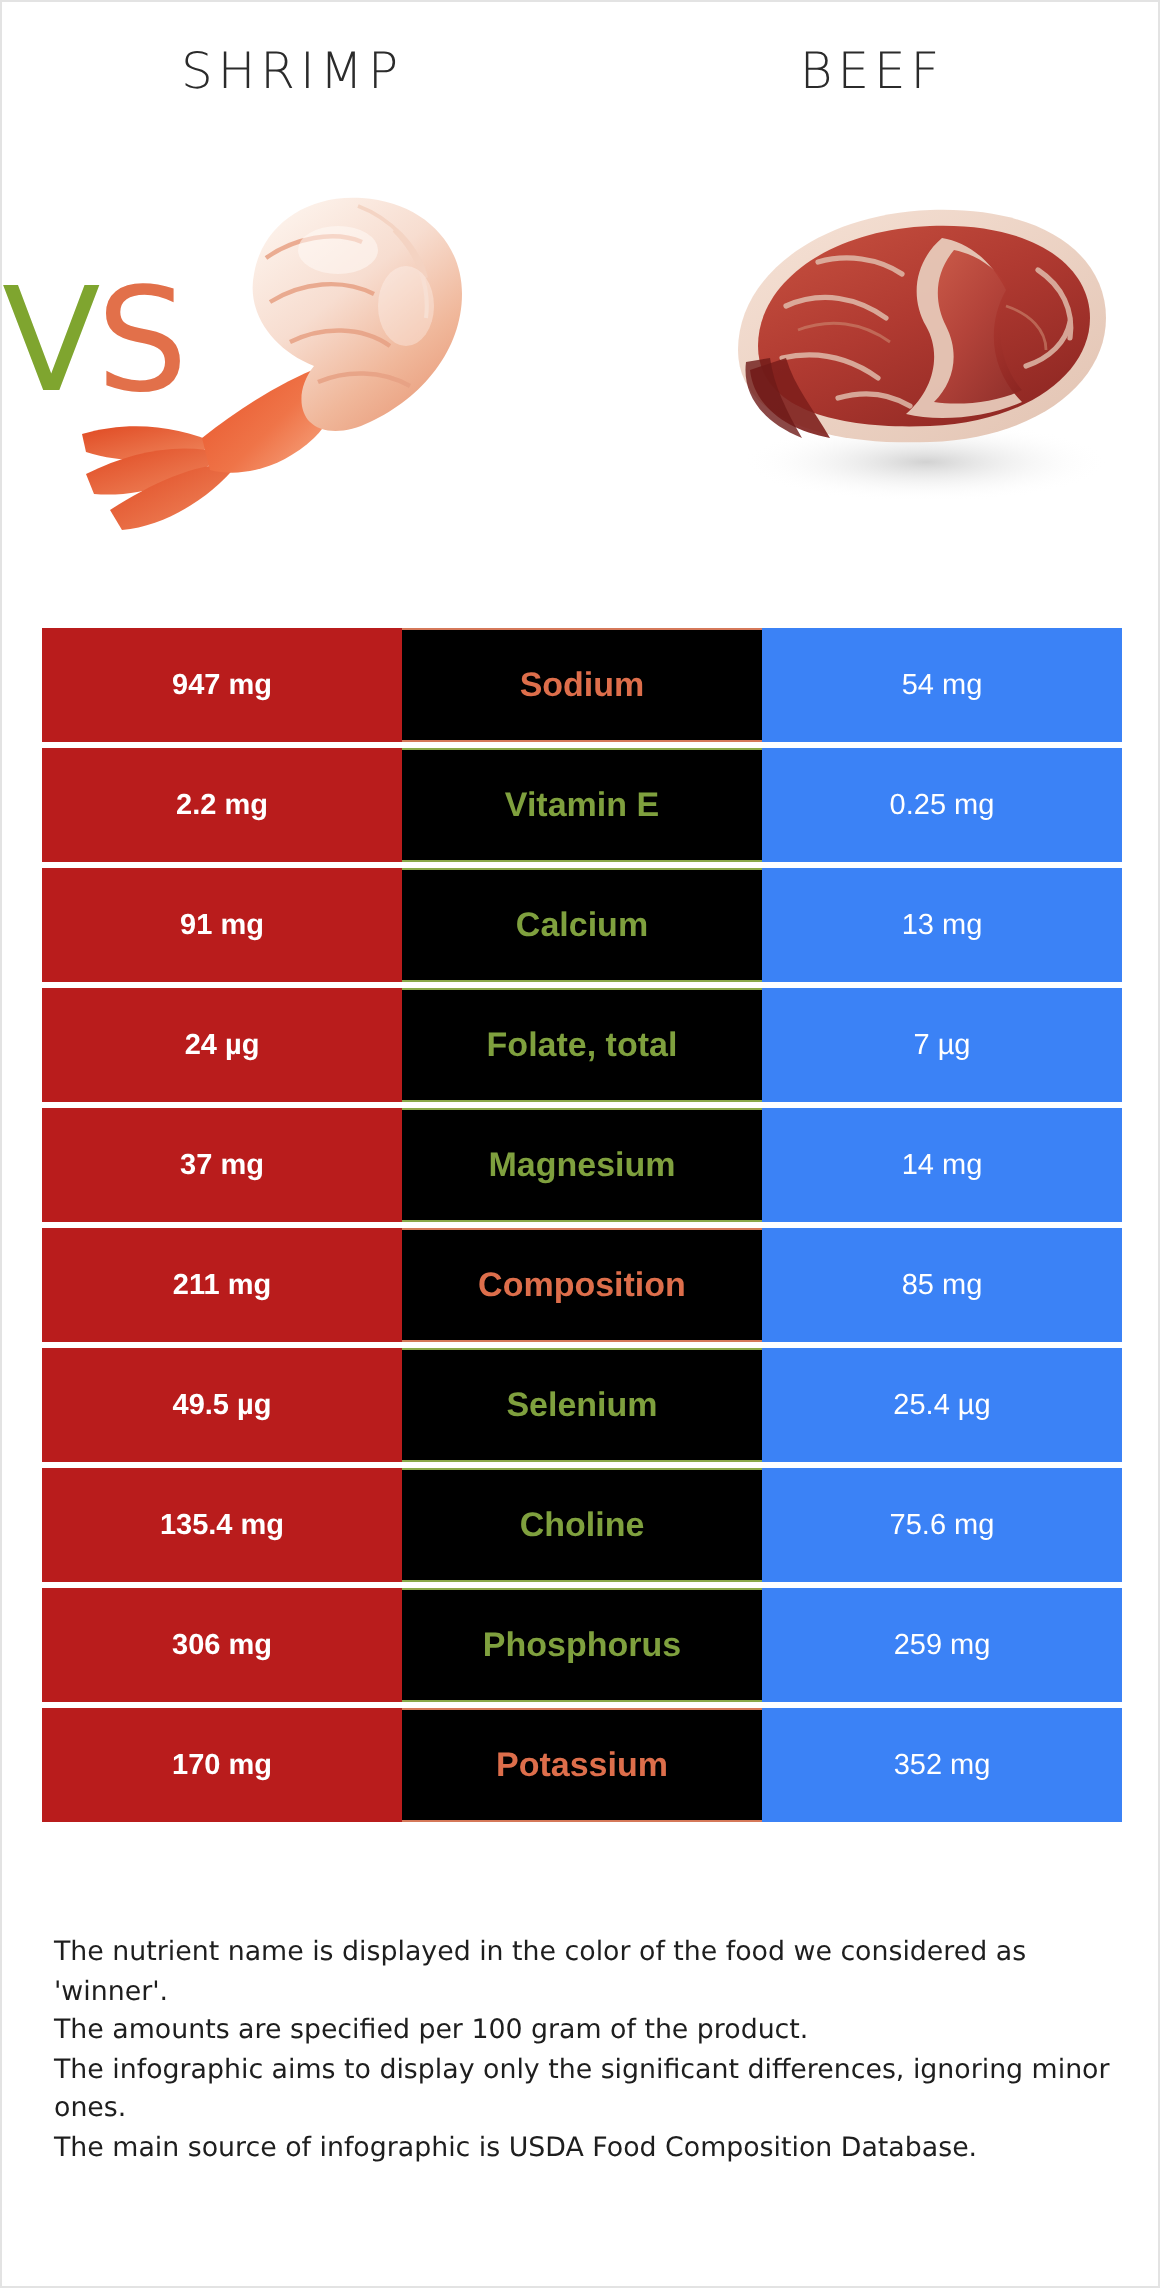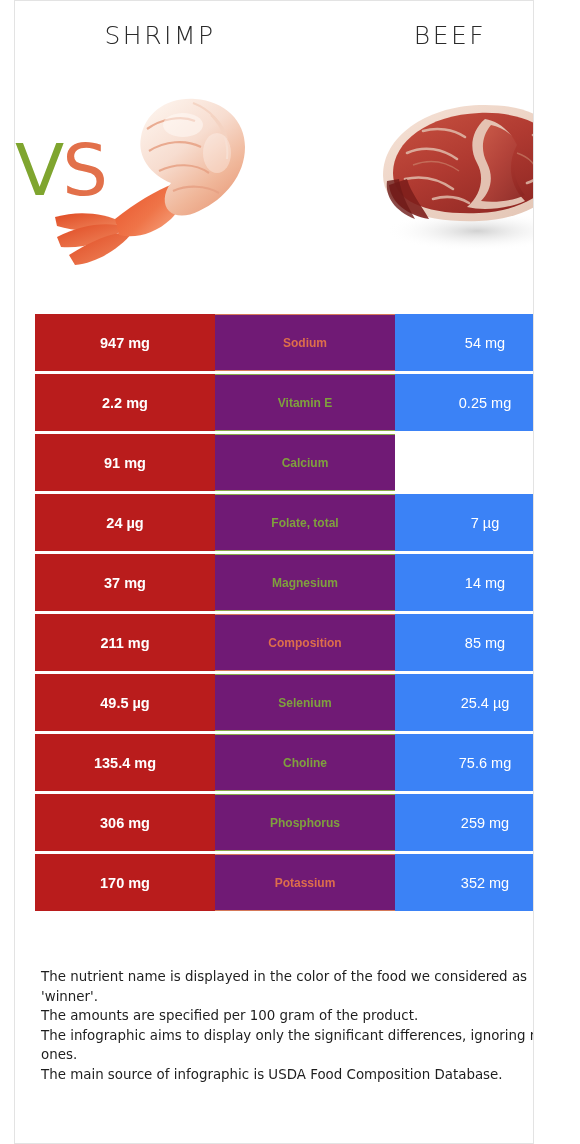--- a/index.html
+++ b/index.html
@@ -5,27 +5,26 @@
   html, body {
     margin: 0;
     padding: 0;
     background: #ffffff;
   }
   body {
     font-family: "Liberation Sans", sans-serif;
   }
   #page {
     position: relative;
-    width: 520px;
+    width: 580px;
     height: 1144px;
     background: #ffffff;
     border: 1px solid #e3e3e3;
     box-sizing: border-box;
     overflow: hidden;
-    margin-left: 14px;
   }
 
   
   .hero {
     position: relative;
     height: 290px;
   }
   .hero-title {
     position: absolute;
     top: 20px;
@@ -88,23 +87,23 @@
     font-weight: 700;
   }
   .cell.right {
     width: 180px;
     background: #3b82f6;
     color: #ffffff;
     font-weight: 400;
   }
   .cell.mid {
     width: 180px;
-    background: #701a75;
+    background: #000000;
     font-weight: 700;
-    font-size: 12px;
+    font-size: 17px;
     border-top: 1px solid transparent;
     border-bottom: 1px solid transparent;
   }
   .cell.mid.win-green {
     color: #7FA03E;
     border-top-color: #8aa94a;
     border-bottom-color: #8aa94a;
   }
   .cell.mid.win-orange {
     color: #DD6E4B;
@@ -249,20 +248,21 @@
         <div class="cell right">54 mg</div>
       </div>
       <div class="row">
         <div class="cell left">2.2 mg</div>
         <div class="cell mid win-green">Vitamin E</div>
         <div class="cell right">0.25 mg</div>
       </div>
       <div class="row">
         <div class="cell left">91 mg</div>
         <div class="cell mid win-green">Calcium</div>
+        <div class="cell right">13 mg</div>
       </div>
       <div class="row">
         <div class="cell left">24 µg</div>
         <div class="cell mid win-green">Folate, total</div>
         <div class="cell right">7 µg</div>
       </div>
       <div class="row">
         <div class="cell left">37 mg</div>
         <div class="cell mid win-green">Magnesium</div>
         <div class="cell right">14 mg</div>

